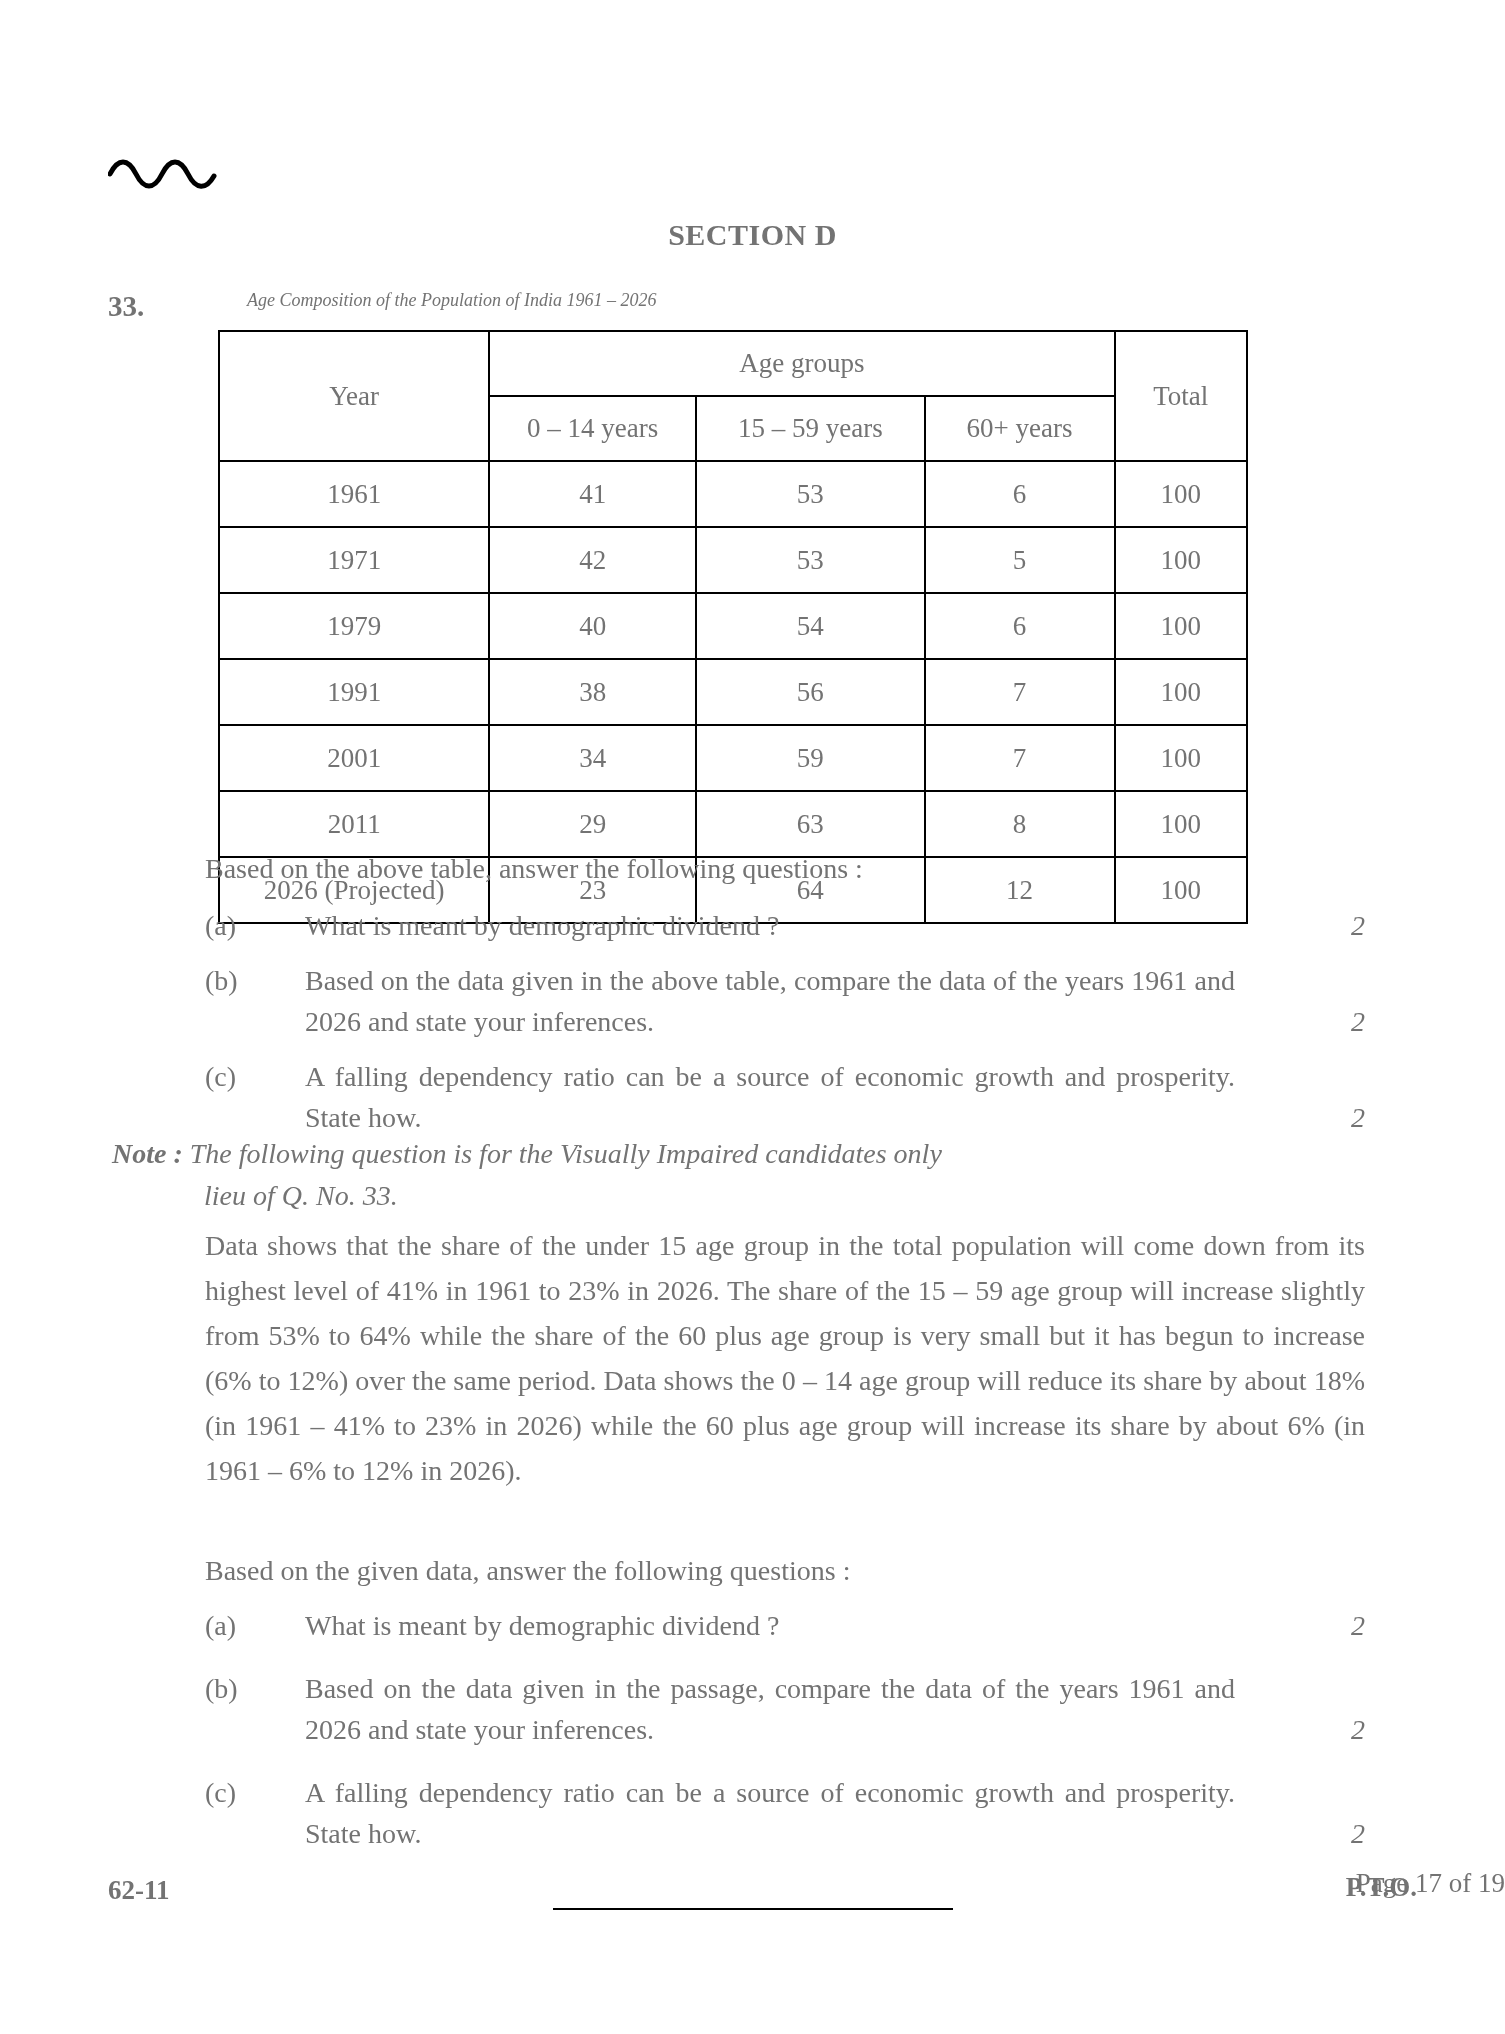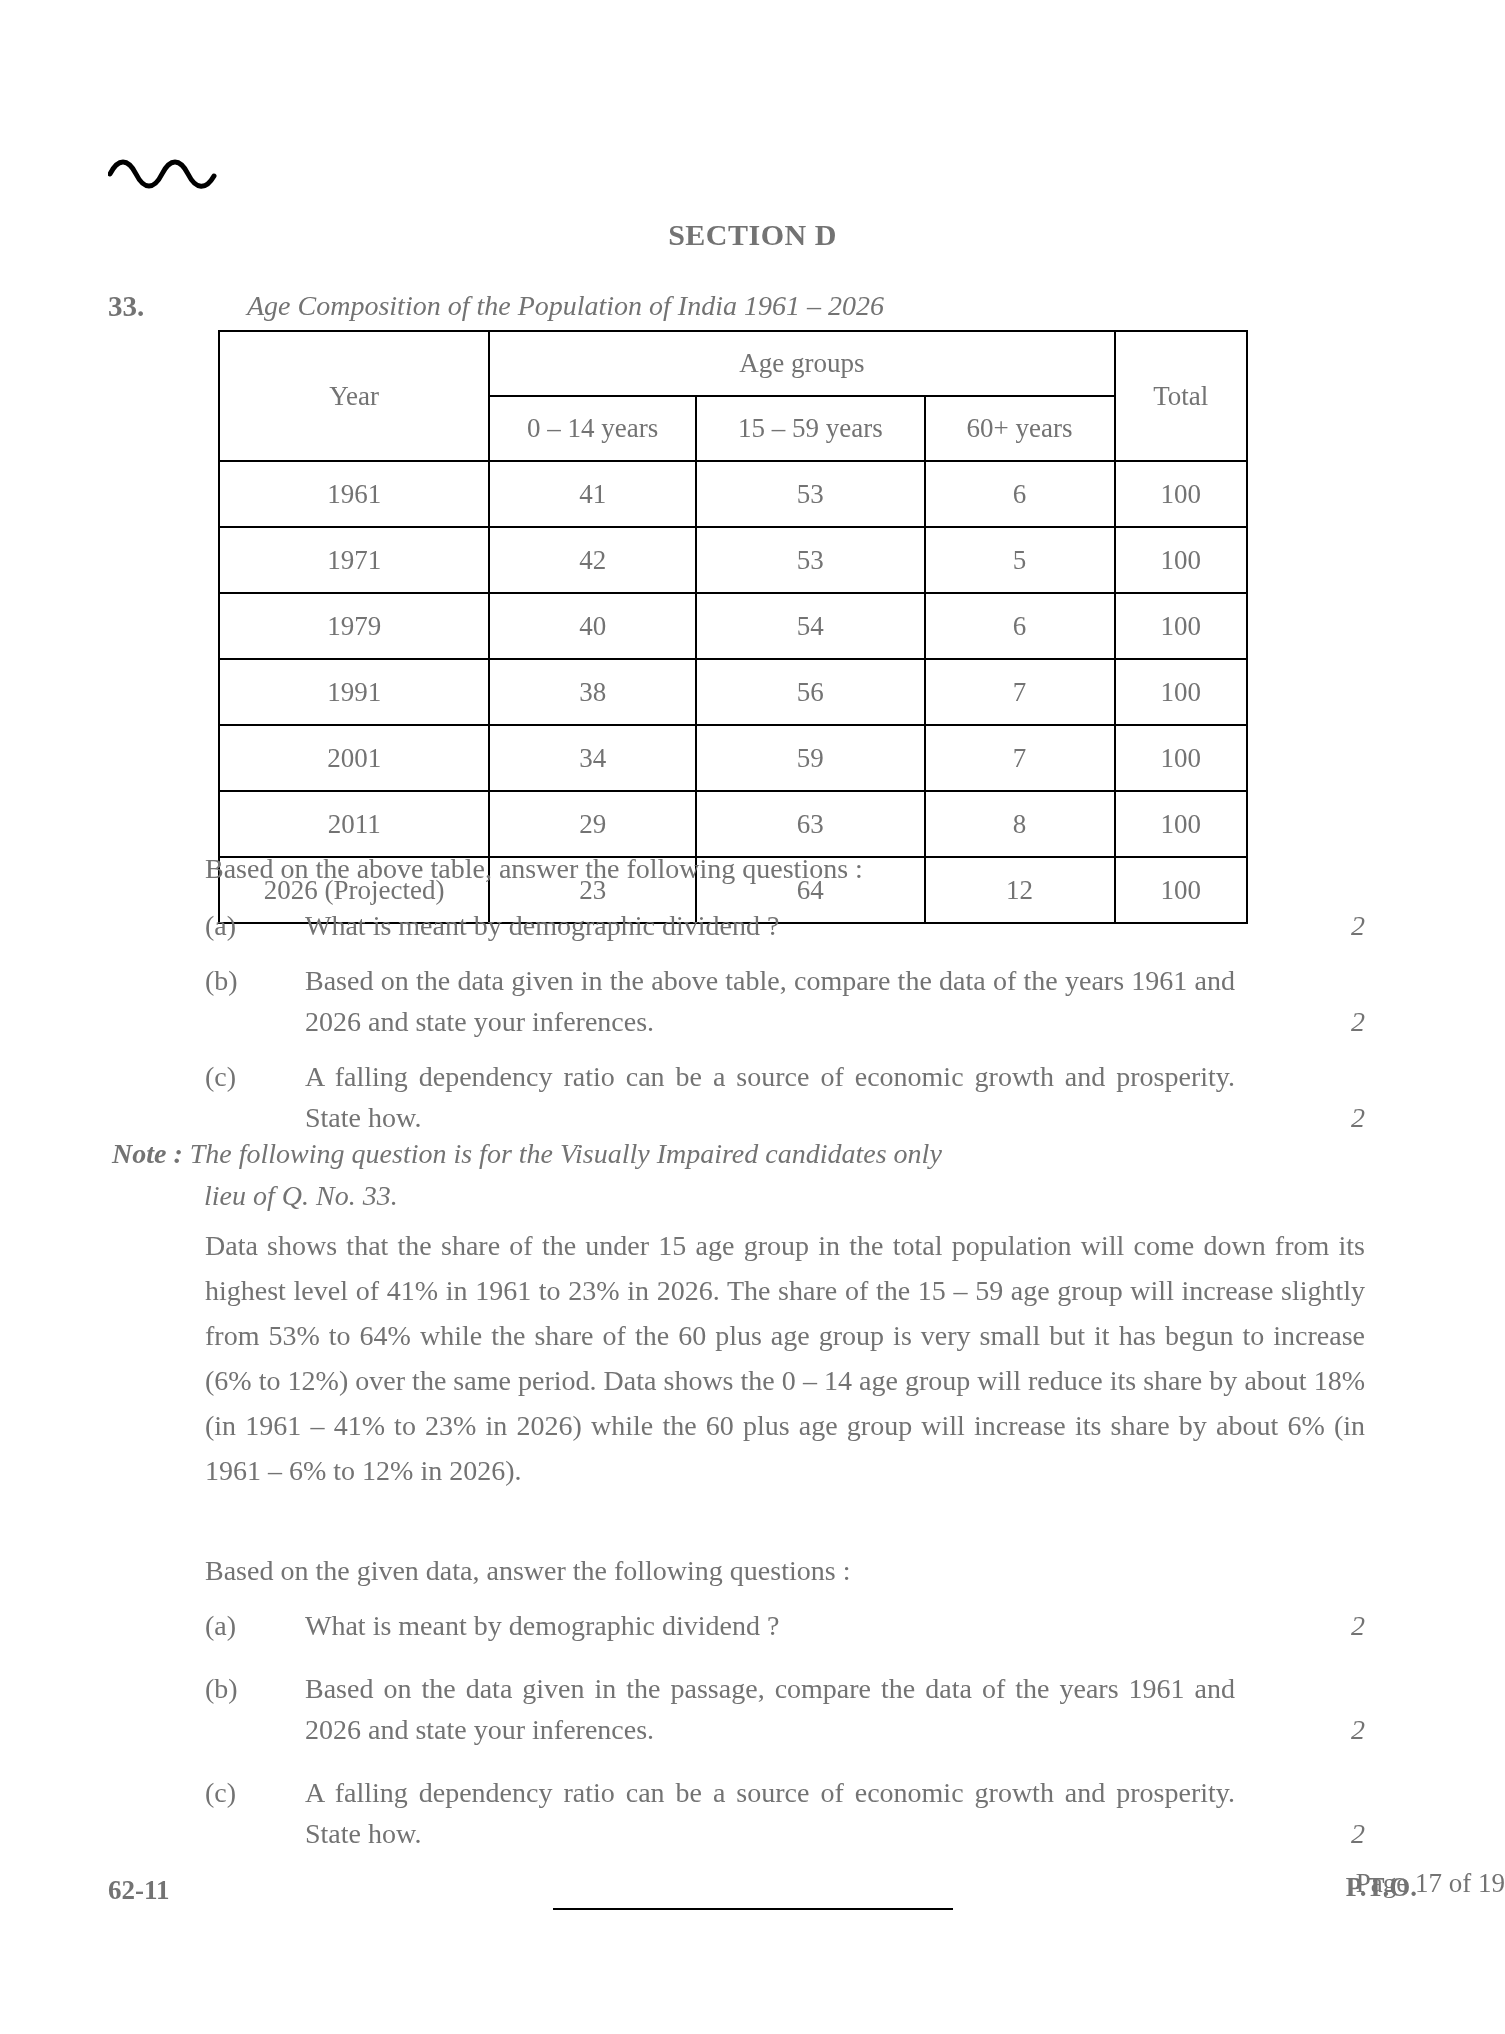--- a/index.html
+++ b/index.html
@@ -43,21 +43,21 @@
     position: absolute;
     left: 108px;
     top: 290px;
     font-size: 29px;
     font-weight: bold;
   }
   .table-title {
     position: absolute;
     left: 247px;
     top: 290px;
-    font-size: 28px;
+    font-size: 18px;
     font-style: italic;
     white-space: nowrap;
   }
 
   
   .data-table {
     position: absolute;
     left: 218px;
     top: 330px;
     width: 1030px;

